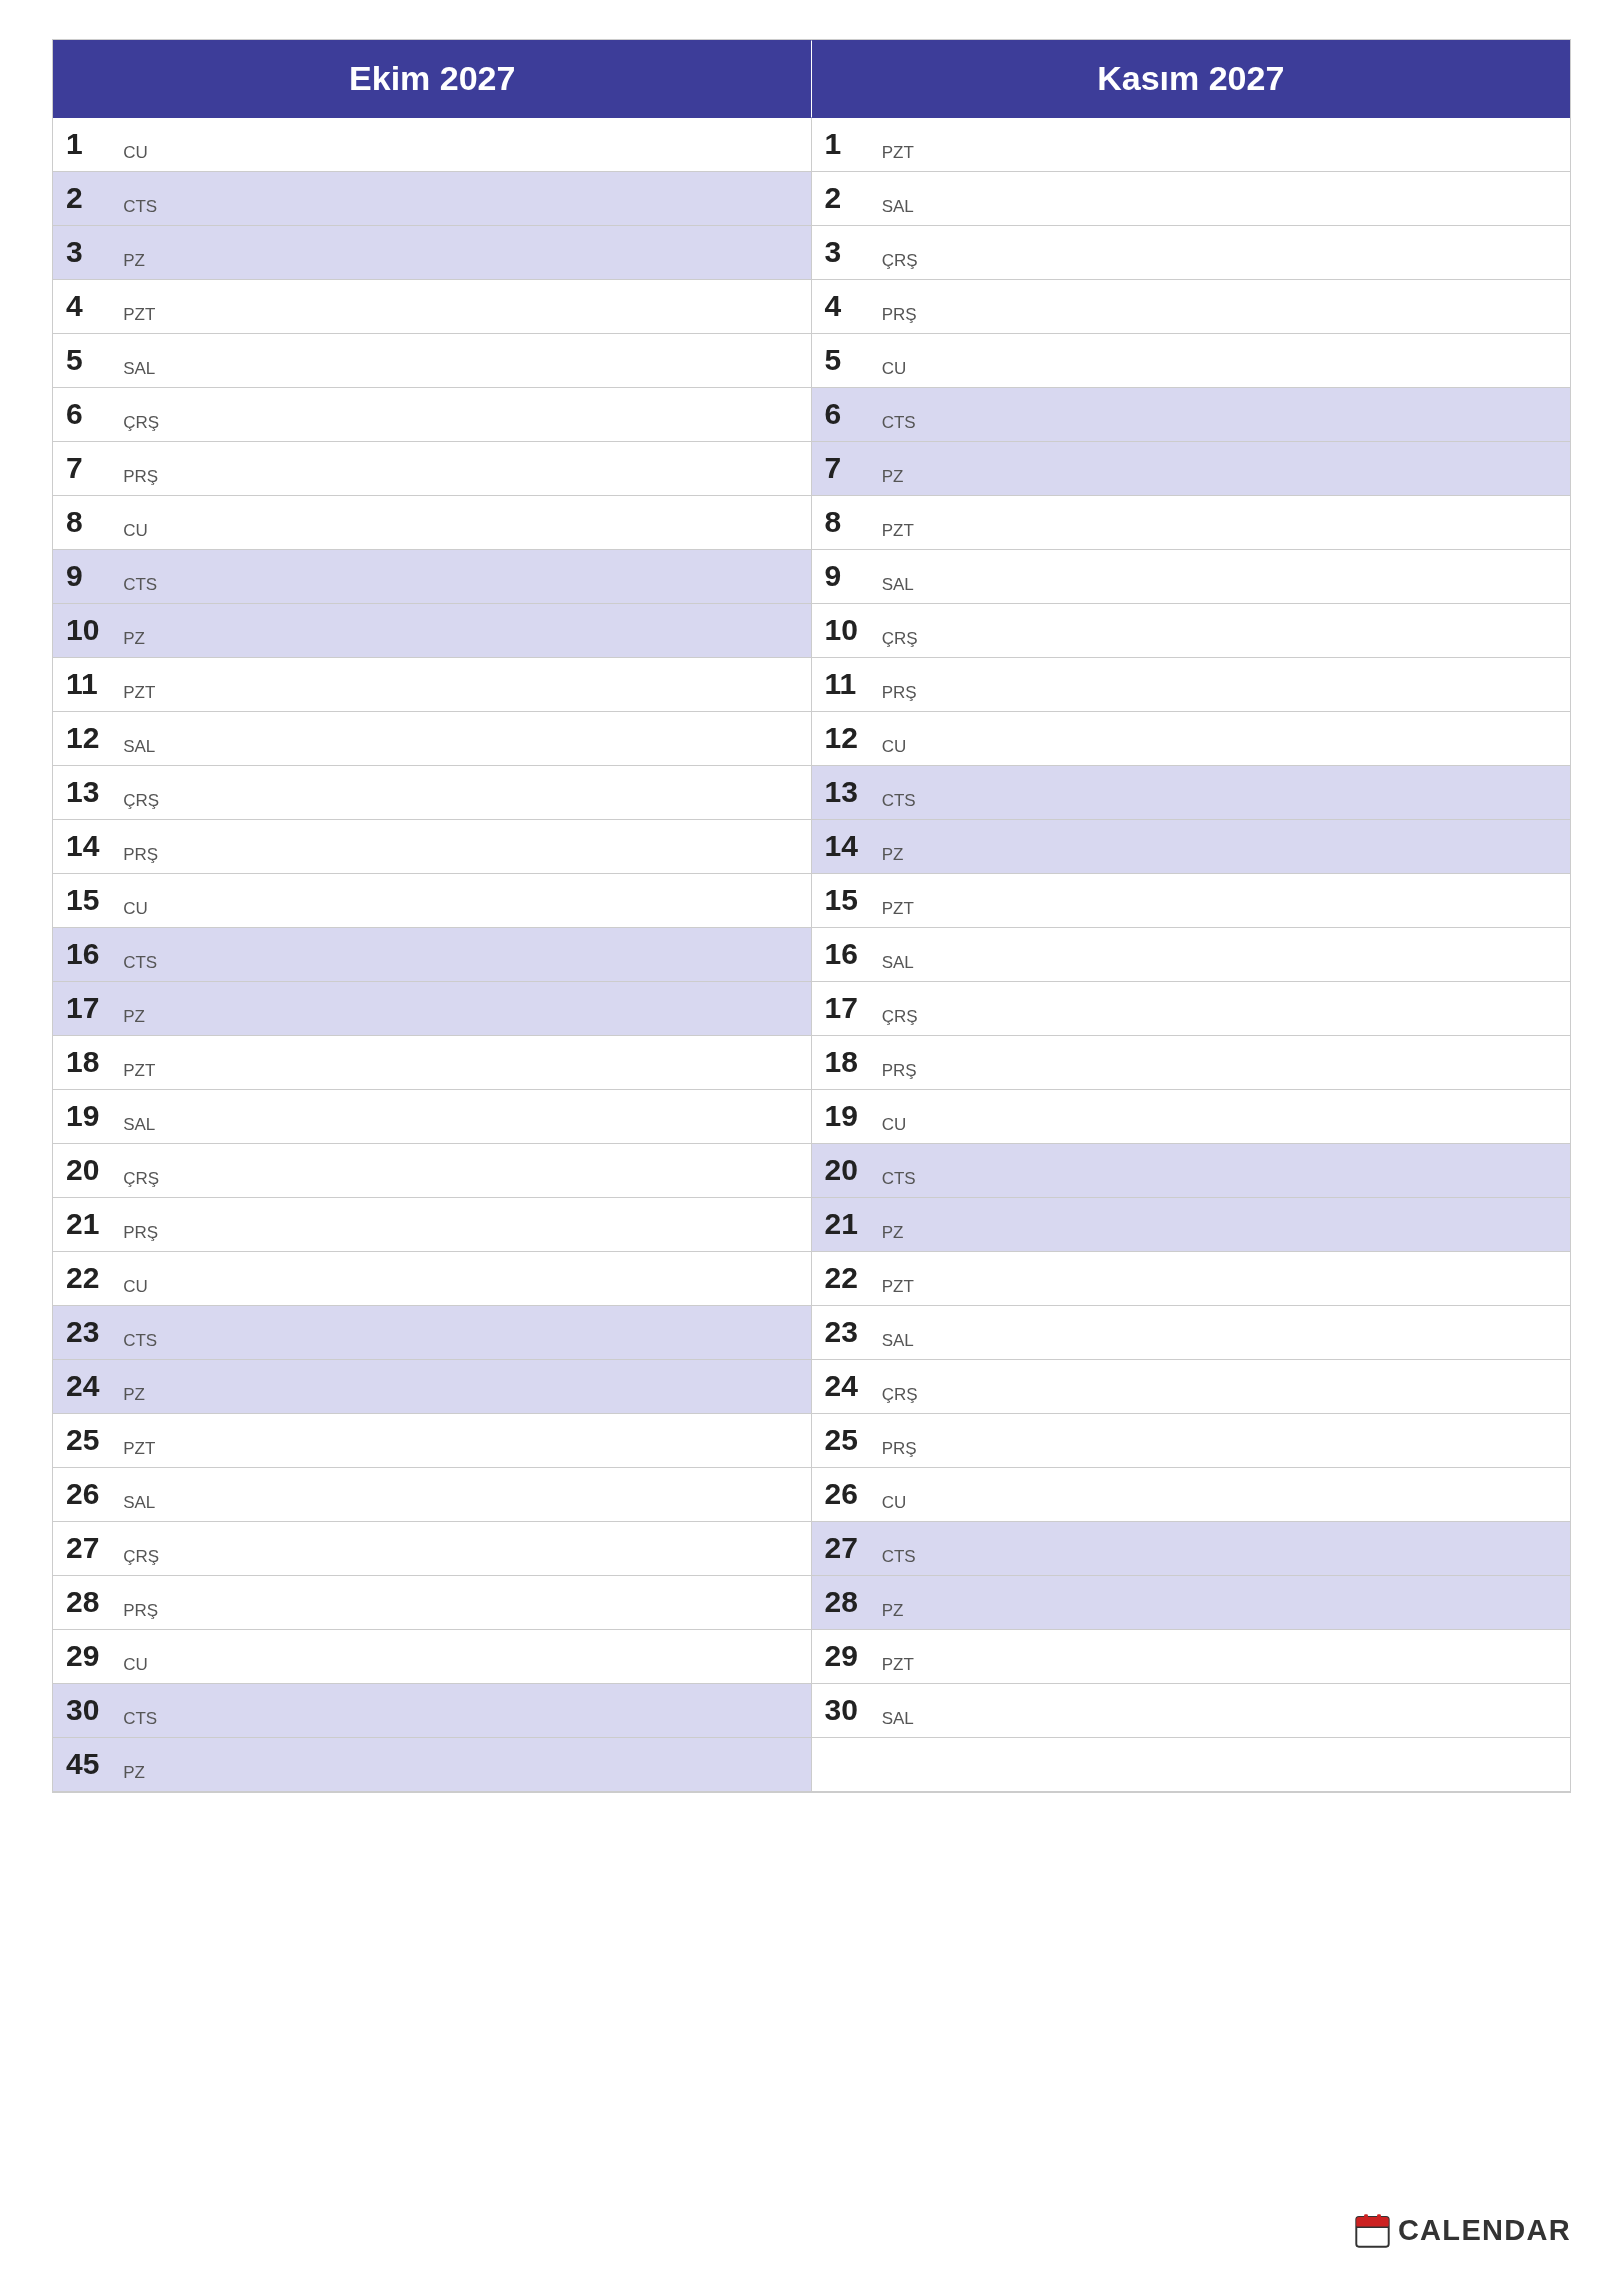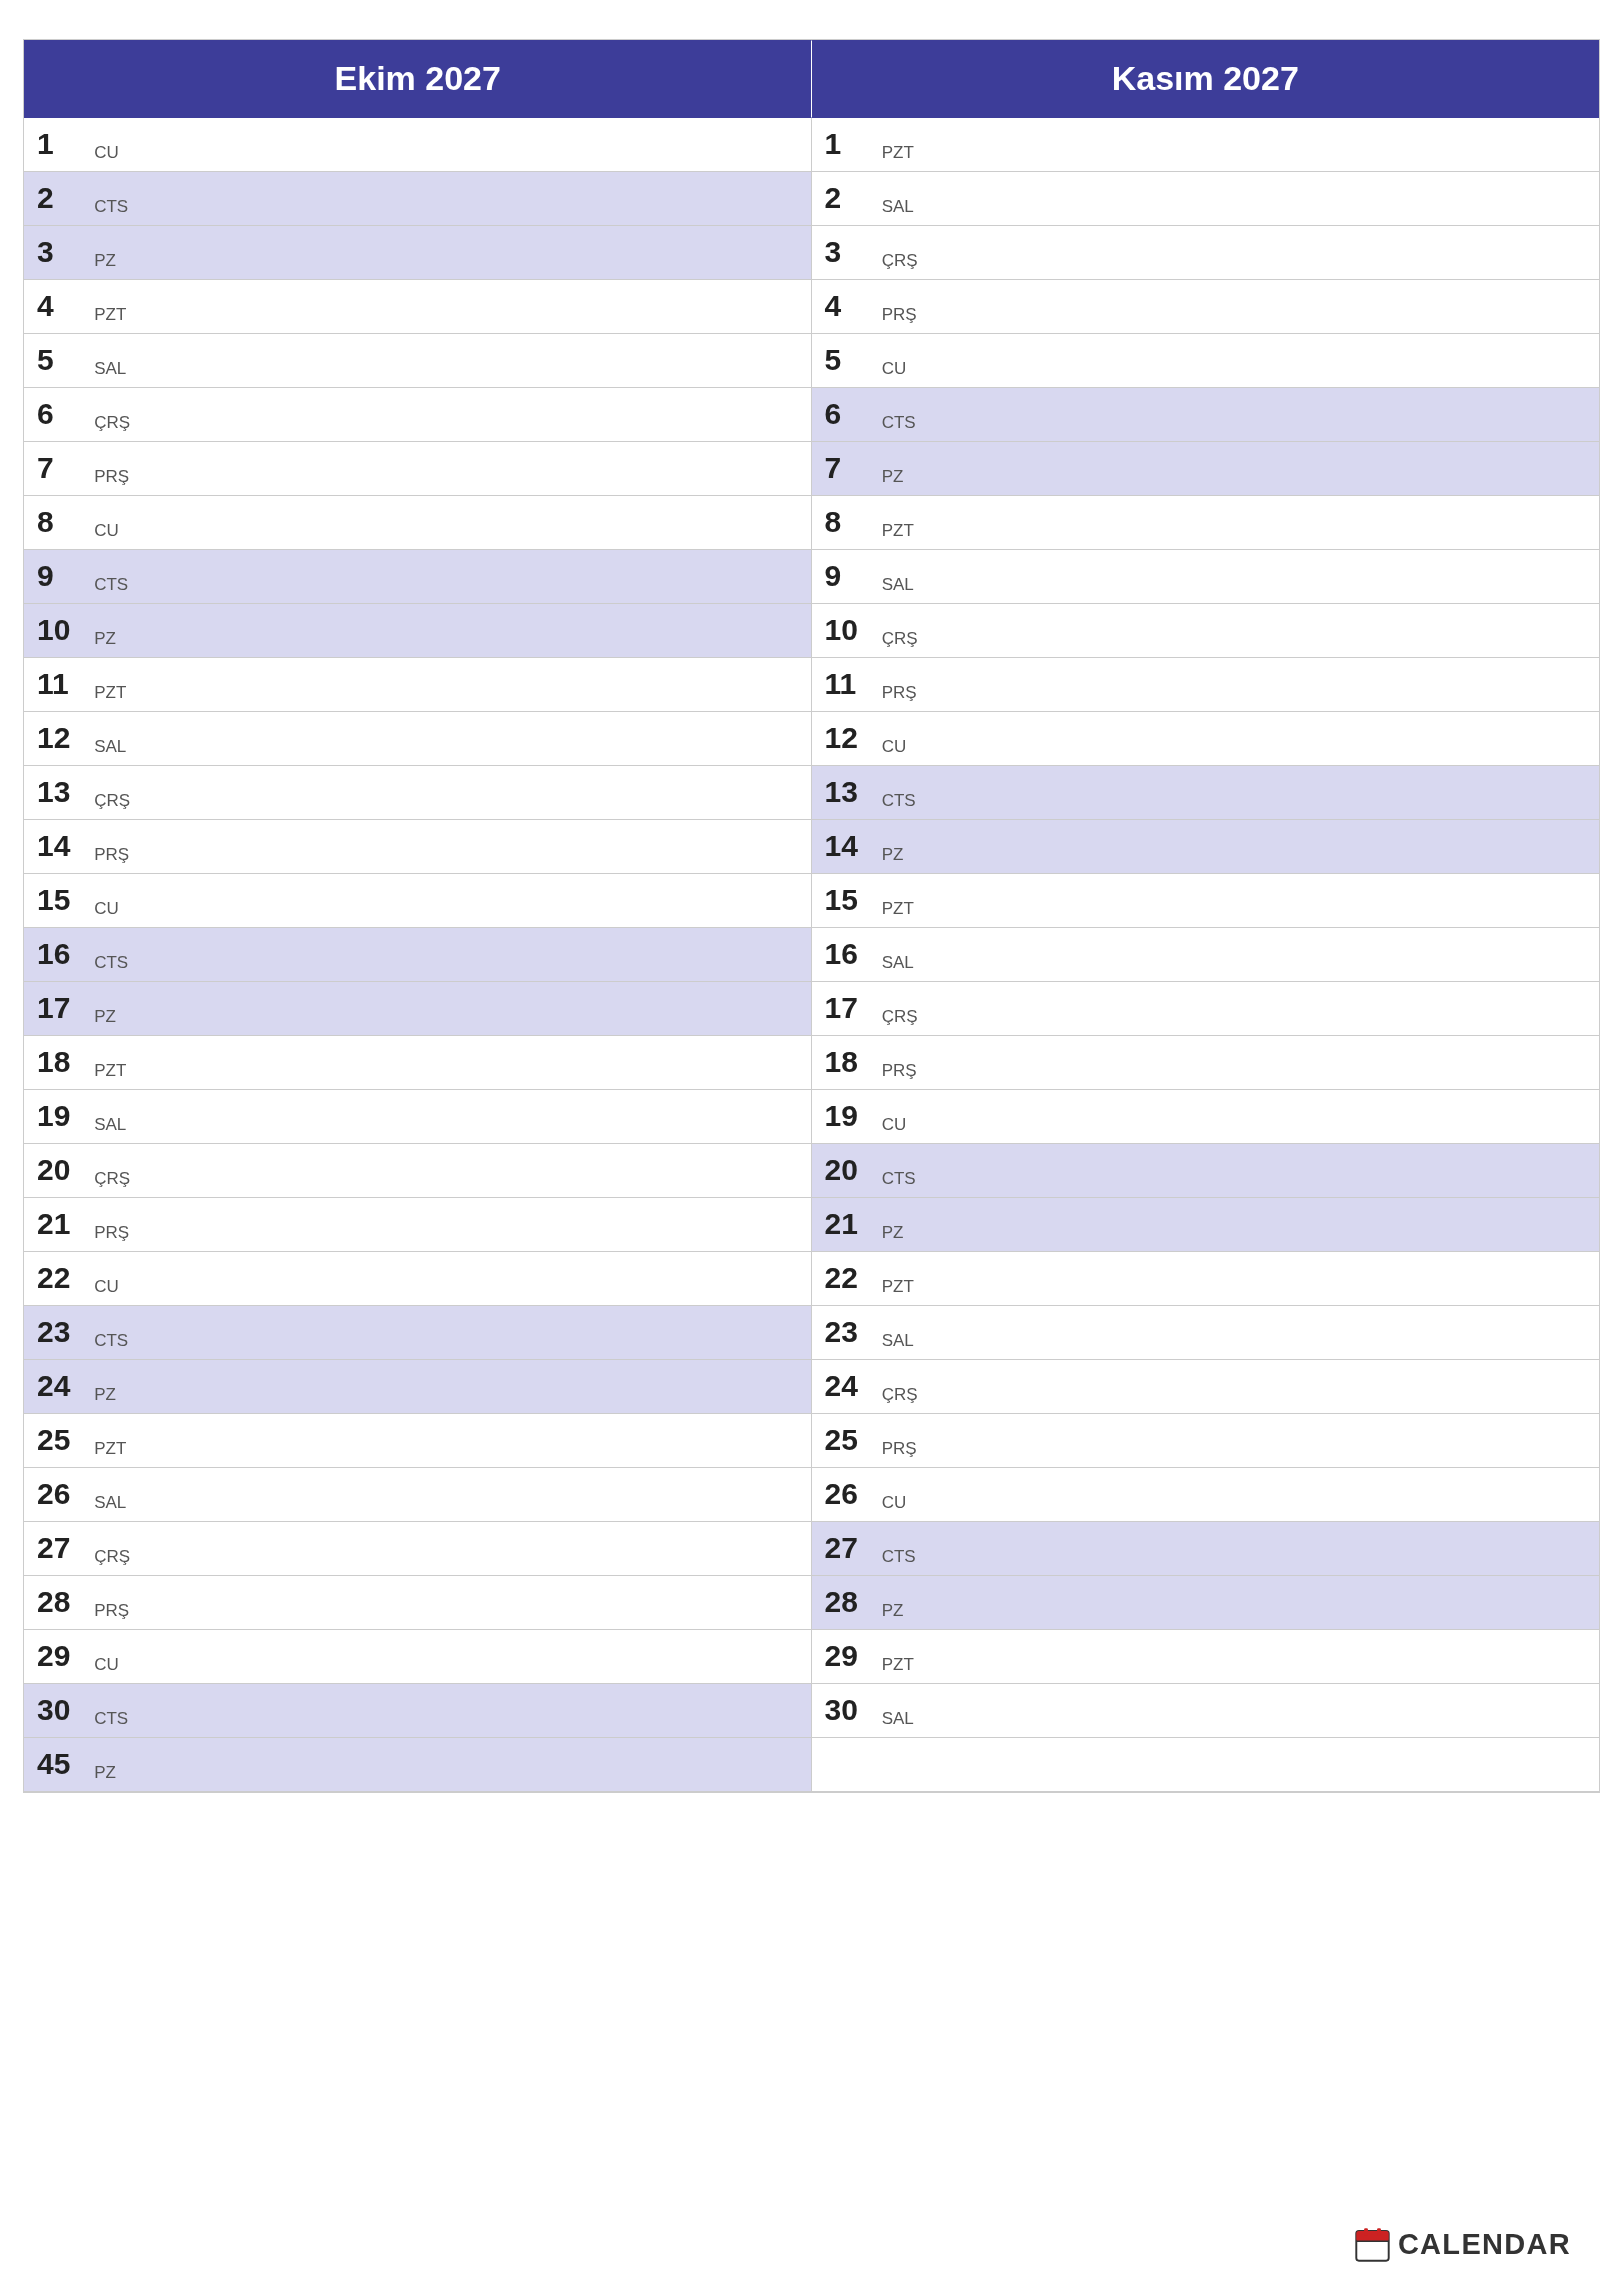--- a/index.html
+++ b/index.html
@@ -7,21 +7,21 @@
       width: 1623px;
       height: 2295px;
       background: #ffffff;
       font-family: Arial, sans-serif;
       position: relative;
       overflow: hidden;
     }
     .page {
       width: 1623px;
       height: 2295px;
-      padding: 39px 23px;
+      padding: 39px 52px;
       position: relative;
     }
     .calendar-grid {
       width: 100%;
       border: 1.3px solid #ccc;
     }
     .header-row {
       display: grid;
       grid-template-columns: 1fr 1fr;
     }
@@ -71,21 +71,21 @@
       color: #555555;
       margin-left: 5.2px;
       align-self: flex-end;
       margin-bottom: 2.6px;
     }
     .day-row.empty {
       background: #ffffff;
     }
     .footer {
       position: absolute;
-      bottom: 33px;
+      bottom: 47px;
       right: 52px;
       display: flex;
       align-items: center;
       gap: 10.5px;
     }
     .footer-logo {
       display: flex;
       align-items: center;
       gap: 7.9px;
     }

